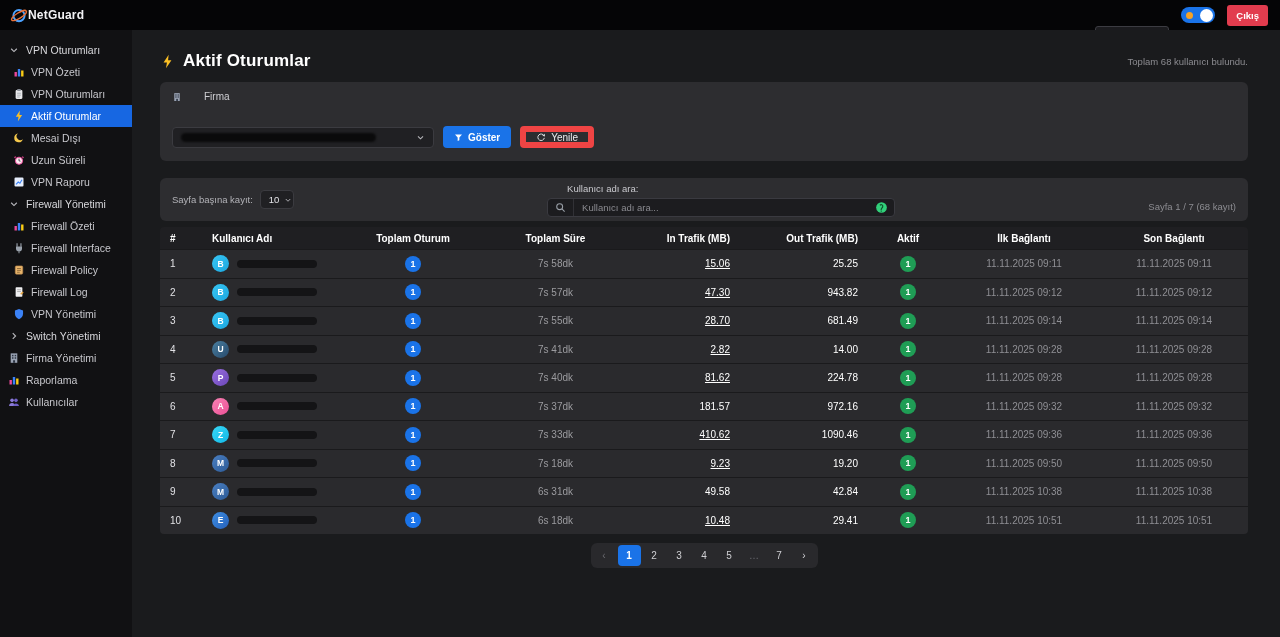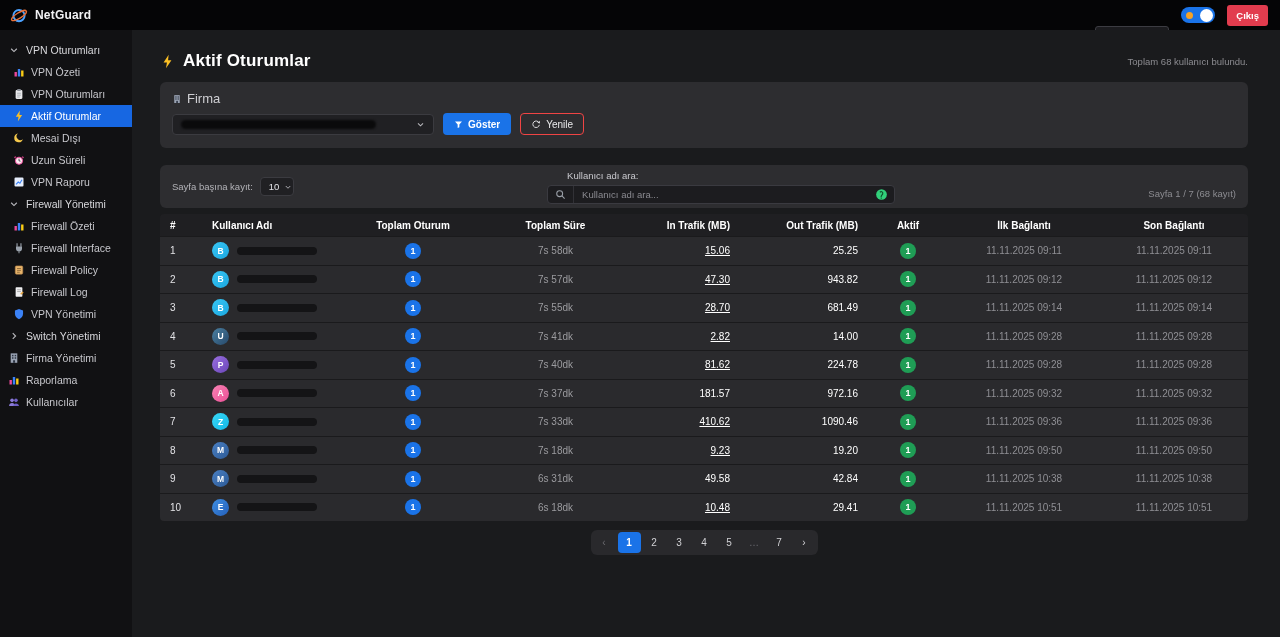--- a/index.html
+++ b/index.html
@@ -11,21 +11,21 @@
     -webkit-font-smoothing:antialiased;
   }
   svg { display:block; }
 
   
   .topbar {
     height:30px; background:#050506;
     display:flex; align-items:center; justify-content:space-between;
     padding:0 12px 0 10px;
   }
-  .brand { display:flex; align-items:center; gap:7px; }
+  .brand { display:flex; align-items:center; }
   .brand-name { color:#f2f2f4; font-size:12px; font-weight:bold; letter-spacing:.2px; }
   .topbar-right { display:flex; align-items:center; gap:12px; }
   .lang-select {
     display:flex; align-items:center; gap:5px;
     background:#1b1b1e; border:1px solid #3c3c42; border-radius:3px;
     padding:3px 7px; color:#b9b9be; font-size:9.5px; cursor:pointer;margin-top:40px;
   }
   .lang-code { font-size:7.5px; color:#8d8d93; letter-spacing:.4px; }
   .toggle {
     width:34px; height:16px; border-radius:9px; background:#1a73e8;
@@ -56,36 +56,36 @@
 
   
   .title-row { display:flex; justify-content:space-between; align-items:center; margin:21px 0 11px; }
   .page-title { display:flex; align-items:center; gap:8px; }
   .page-title h1 { margin:0; color:#fff; font-size:17px; font-weight:bold; letter-spacing:.2px; }
   .summary { color:#8c8c91; font-size:9.5px; }
 
   
   .card { background:#2d2d30; border-radius:6px; }
   .filter-card { padding:9px 12px 13px; margin-bottom:17px; }
-  .filter-label { display:flex; align-items:center; gap:5px; color:#cfcfd3; font-size:13px; margin-bottom:7px; }
+  .filter-label { display:flex; align-items:center; gap:22px; color:#cfcfd3; font-size:10px; margin-bottom:24px; }
   .filter-row { display:flex; align-items:center; gap:9px; }
   .select {
     background:#202023; border:1px solid #3b3b40; border-radius:4px; height:21px;
     display:flex; align-items:center; justify-content:space-between;
     padding:0 8px; cursor:pointer;
   }
   .firma-select { width:262px; }
   .redacted-bar { height:9px; width:195px; background:#0a0a0b; border-radius:5px; filter:blur(1px); }
   .btn-primary {
     background:#1a73e8; color:#fff; border:none; border-radius:4px; height:22px;
     font-size:10px; font-weight:600; display:flex; align-items:center; gap:5px;
     padding:0 11px; cursor:pointer; font-family:"Liberation Sans",sans-serif;
   }
   .btn-ghost {
-    background:transparent; color:#eaeaec; border:1px solid #ef4444; border-radius:4px;
+    background:transparent; color:#eaeaec; border:6px solid #ef4444; border-radius:4px;
     height:22px; font-size:10px; display:flex; align-items:center; gap:5px;
     padding:0 10px; cursor:pointer; font-family:"Liberation Sans",sans-serif;
   }
 
   
   .toolbar-card {
     padding:7px 12px; margin-bottom:6px; height:43px;
     display:flex; align-items:center; justify-content:space-between;
   }
   .perpage { display:flex; align-items:center; gap:7px; color:#b3b3b8; font-size:9.5px; }

